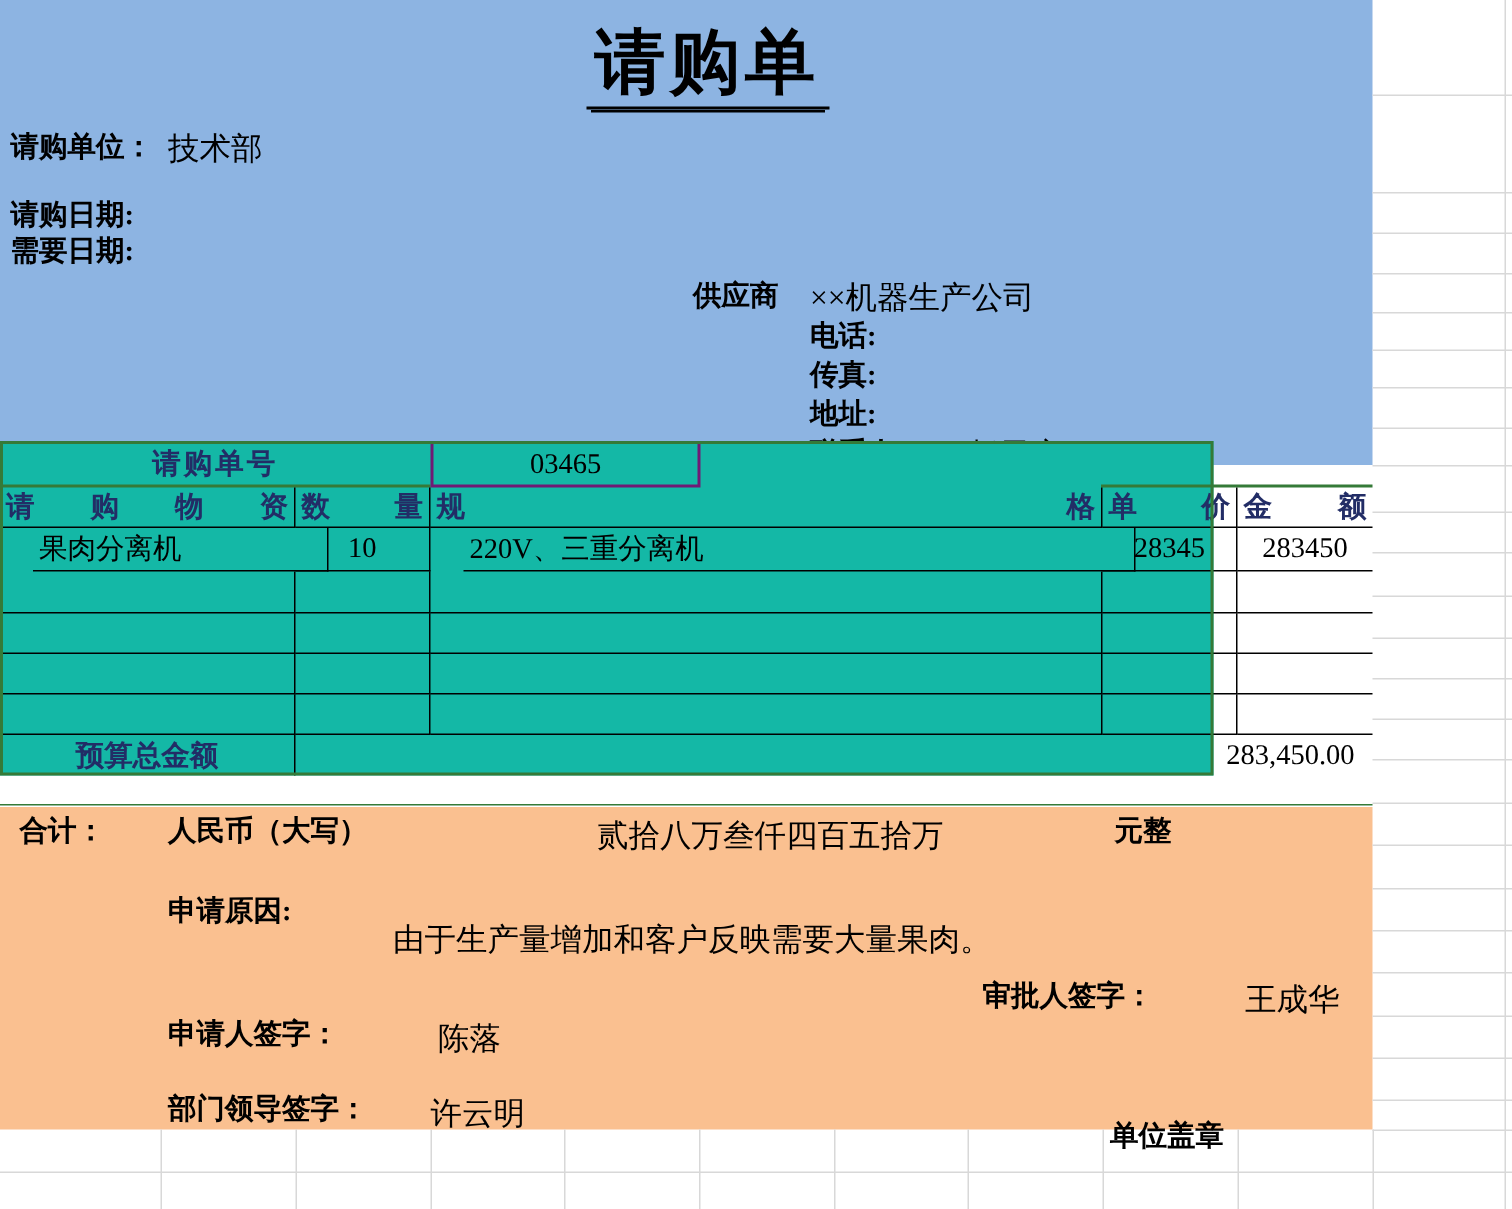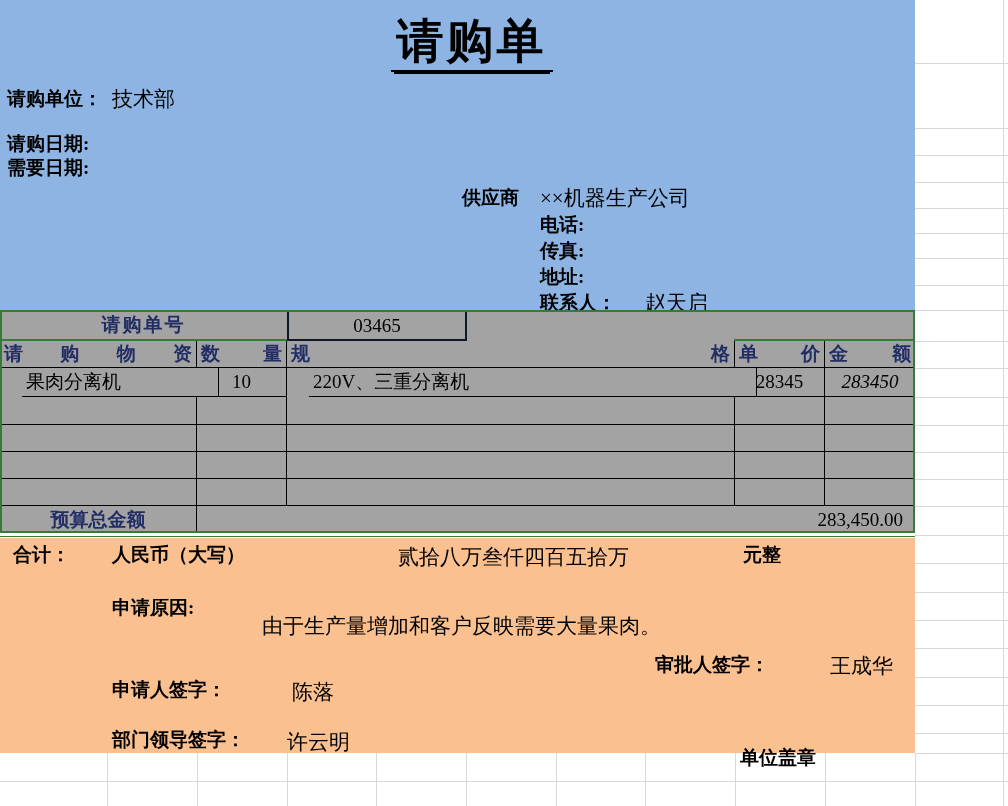--- a/index.html
+++ b/index.html
@@ -6,31 +6,31 @@
   body{font-family:"Liberation Serif","DejaVu Serif",serif;color:#000;}
   .sheet{position:relative;width:1008px;height:806px;background:#ffffff;overflow:hidden;}
   .abs{position:absolute;}
   .blue{position:absolute;left:0;top:0;width:915px;height:310px;background:#8db4e2;}
   .orange{position:absolute;left:0;top:538px;width:915px;height:215px;background:#fac090;}
   .title{position:absolute;left:14px;top:10px;width:915px;text-align:center;}
   .title span{font-size:47px;font-weight:bold;letter-spacing:3px;border-bottom:2px solid #000;box-shadow:0 5px 0 -3px #000;padding:0 6px 3px 6px;}
   .lbl{font-weight:bold;font-size:19px;line-height:21px;white-space:nowrap;}
   .val{font-size:21px;line-height:21px;white-space:nowrap;}
   
-  .tablewrap{position:absolute;left:0;top:310px;width:915px;height:223px;background:#a3a3a3;}
+  .tablewrap{position:absolute;left:0;top:294px;width:809px;height:223px;background:#14b8a6;}
   .cell{position:absolute;box-sizing:border-box;display:flex;align-items:center;font-size:19px;overflow:hidden;white-space:nowrap;}
   .cell.center{justify-content:center;}
   .cell.left{justify-content:flex-start;padding-left:4px;margin-left:22px;}
   .cell.right{justify-content:flex-end;padding-right:12px;}
   .cell.navy{color:#222d66;font-weight:bold;}
   .bb{border-bottom:1px solid #000;}
   .br{border-right:1px solid #000;}
   .gbr{border-right:2px solid #357a38;}
   .gbb{border-bottom:2px solid #357a38;}
-  .gbox{border:2px solid #0f172a;}
+  .gbox{border:2px solid #701a75;}
   .justify{display:flex;justify-content:space-between;align-items:center;padding-left:4px;padding-right:4px;}
   .outerframe{position:absolute;left:0;top:0;right:0;bottom:0;border:2px solid #357a38;pointer-events:none;}
   .dline{position:absolute;left:0;top:536px;width:915px;height:1px;background:#357a38;}
   .gridline{position:absolute;background:#d8d8d8;}
   .orange .lbl,.orange .val{line-height:20px;}
 </style>
 </head>
 <body>
 
 <div class="sheet">
@@ -78,21 +78,21 @@
       </div>
     <div class="cell navy justify bb justify-chars" style="left:825px;top:31px;width:90px;height:27px;">
         <span>金</span>
         <span>额</span>
       </div>
 
     <div class="cell left bb br" style="left:0;top:58px;width:197px;height:29px;">果肉分离机</div>
     <div class="cell center bb br" style="left:197px;top:58px;width:90px;height:29px;">10</div>
     <div class="cell left bb br" style="left:287px;top:58px;width:448px;height:29px;">220V、三重分离机</div>
     <div class="cell center bb br" style="left:735px;top:58px;width:90px;height:29px;">28345</div>
-    <div class="cell center bb" style="left:825px;top:58px;width:90px;height:29px;font-style:italic;">283450</div>
+    <div class="cell center bb" style="left:825px;top:58px;width:90px;height:29px;">283450</div>
 
     <div class="cell bb br" style="left:0;top:87px;width:197px;height:28px;"></div>
     <div class="cell bb br" style="left:197px;top:87px;width:90px;height:28px;"></div>
     <div class="cell bb br" style="left:287px;top:87px;width:448px;height:28px;"></div>
     <div class="cell bb br" style="left:735px;top:87px;width:90px;height:28px;"></div>
     <div class="cell bb" style="left:825px;top:87px;width:90px;height:28px;"></div>
 
     <div class="cell bb br" style="left:0;top:115px;width:197px;height:27px;"></div>
     <div class="cell bb br" style="left:197px;top:115px;width:90px;height:27px;"></div>
     <div class="cell bb br" style="left:287px;top:115px;width:448px;height:27px;"></div>

